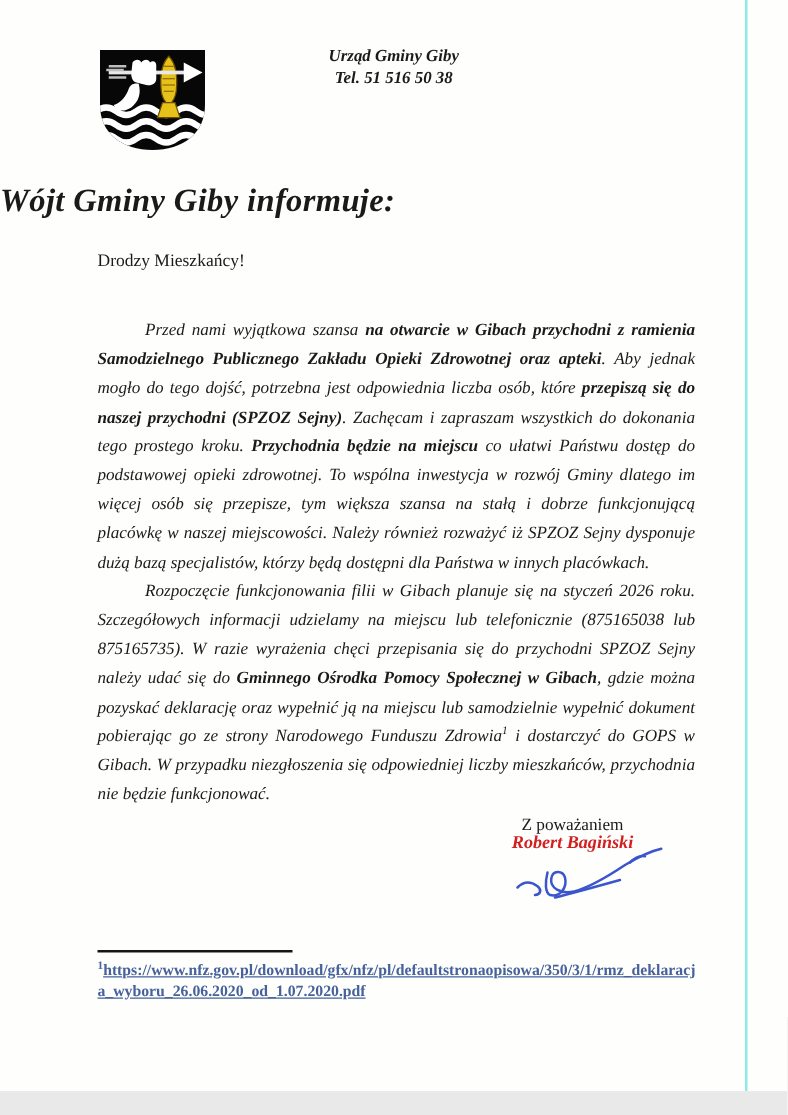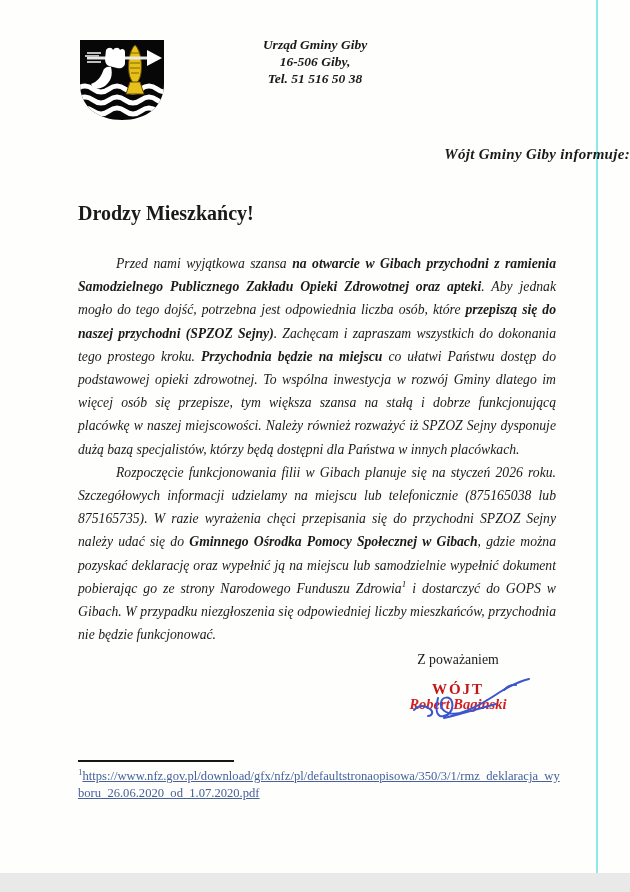--- a/index.html
+++ b/index.html
@@ -22,27 +22,27 @@
     position:absolute;left:77px;top:37px;width:90px;height:86px;
   }
   .org-block{
     position:absolute;top:36px;left:0;right:0;
     text-align:center;
     font-weight:bold;font-style:italic;
     font-size:13.5px;line-height:17px;
   }
   .doc-title{
     position:absolute;top:146px;left:0;right:0;
-    text-align:right;
+    text-align:left;
     font-weight:bold;font-style:italic;
-    font-size:15px;letter-spacing:0.3px;
+    font-size:26px;letter-spacing:0.3px;
   }
   .salutation{
     position:absolute;top:202px;left:78px;
-    font-weight:bold;font-size:20px;
+    font-weight:normal;font-size:14px;
   }
   .body-text{
     position:absolute;top:252px;left:78px;width:478px;
     font-size:13.7px;line-height:23.2px;
     text-align:justify;
     font-style:italic;
   }
   .para{margin:0;text-indent:38px;}
   .para .b{font-weight:bold;}
   .para sup{font-size:9px;line-height:0;}
@@ -59,21 +59,21 @@
   .signer-name{
     display:block;margin-top:-2px;
     color:var(--name-red,#d22020);
     font-weight:bold;font-style:italic;font-size:14.5px;
   }
   .signature-svg{
     position:absolute;left:28px;top:24px;width:126px;height:50px;
     pointer-events:none;
   }
   .footnote{
-    position:absolute;top:760px;left:78px;width:482px;
+    position:absolute;top:760px;left:78px;width:482px;font-weight:bold;
   }
   .footnote-rule{
     width:156px;height:2px;background:#161616;margin:0 0 6px 0;
   }
   .footnote-text{
     font-size:12.6px;line-height:17px;
     color:var(--link-blue,#46619b);
     word-break:break-all;
   }
   .footnote-text a{
@@ -116,36 +116,34 @@
         <polygon points="70,13 85,21 70,29" fill="#ffffff"></polygon>
 
         <path d="M29,13 C31,10 35,10 36,13 C38,10 42,10 43,13 C45,11 48,12 48,15 L48,26 C48,30 44,32 40,31 L32,29 C29,28 28,25 28,22 Z" fill="#ffffff"></path>
         <path d="M34,30 C36,38 34,44 28,49 C22,53 16,52 14,47 C20,45 24,40 26,34 C27,31 30,29 34,30 Z" fill="#ffffff"></path>
       </g>
     </svg>
   </div>
 
   <div class="org-block">
     <div>Urząd Gminy Giby</div>
-    <div>16-506 Giby,</div>
     <div>Tel. 51 516 50 38</div>
   </div>
 
   <div class="doc-title">Wójt Gminy Giby informuje:</div>
 
   <div class="salutation">Drodzy Mieszkańcy!</div>
 
   <div class="body-text">
       <p class="para"><span>Przed nami wyjątkowa szansa </span><span class="b">na otwarcie w Gibach przychodni z ramienia Samodzielnego Publicznego Zakładu Opieki Zdrowotnej oraz apteki</span><span>. Aby jednak mogło do tego dojść, potrzebna jest odpowiednia liczba osób, które </span><span class="b">przepiszą się do naszej przychodni (SPZOZ Sejny)</span><span>. Zachęcam i zapraszam wszystkich do dokonania tego prostego kroku. </span><span class="b">Przychodnia będzie na miejscu</span><span> co ułatwi Państwu dostęp do podstawowej opieki zdrowotnej. To wspólna inwestycja w rozwój Gminy dlatego im więcej osób się przepisze, tym większa szansa na stałą i dobrze funkcjonującą placówkę w naszej miejscowości. Należy również rozważyć iż SPZOZ Sejny dysponuje dużą bazą specjalistów, którzy będą dostępni dla Państwa w innych placówkach.</span></p>
       <p class="para"><span>Rozpoczęcie funkcjonowania filii w Gibach planuje się na styczeń 2026 roku. Szczegółowych informacji udzielamy na miejscu lub telefonicznie (875165038 lub 875165735). W razie wyrażenia chęci przepisania się do przychodni SPZOZ Sejny należy udać się do </span><span class="b">Gminnego Ośrodka Pomocy Społecznej w Gibach</span><span>, gdzie można pozyskać deklarację oraz wypełnić ją na miejscu lub samodzielnie wypełnić dokument pobierając go ze strony Narodowego Funduszu Zdrowia</span><sup>1</sup><span> i dostarczyć do GOPS w Gibach. W przypadku niezgłoszenia się odpowiedniej liczby mieszkańców, przychodnia nie będzie funkcjonować.</span></p>
     </div>
 
   <div class="closing">
     <span class="valediction">Z poważaniem</span>
-    <span class="signer-title">WÓJT</span>
     <svg class="signature-svg" viewBox="0 0 126 50" xmlns="http://www.w3.org/2000/svg">
       <g fill="none" stroke="#3b55cc" stroke-width="2" stroke-linecap="round">
         <path d="M6,34 C12,28 18,30 22,33 C26,36 24,40 20,40"></path>
         <path d="M30,22 C28,30 28,38 32,40 C40,42 46,34 44,26 C42,20 34,20 33,27 C32,34 40,40 52,37 C66,33 80,24 92,16 C102,10 112,5 121,3"></path>
         <path d="M36,42 C52,38 70,33 88,28"></path>
         <path d="M96,14 C100,10 104,8 108,9"></path>
       </g>
     </svg>
     <span class="signer-name">Robert Bagiński</span>
   </div>

